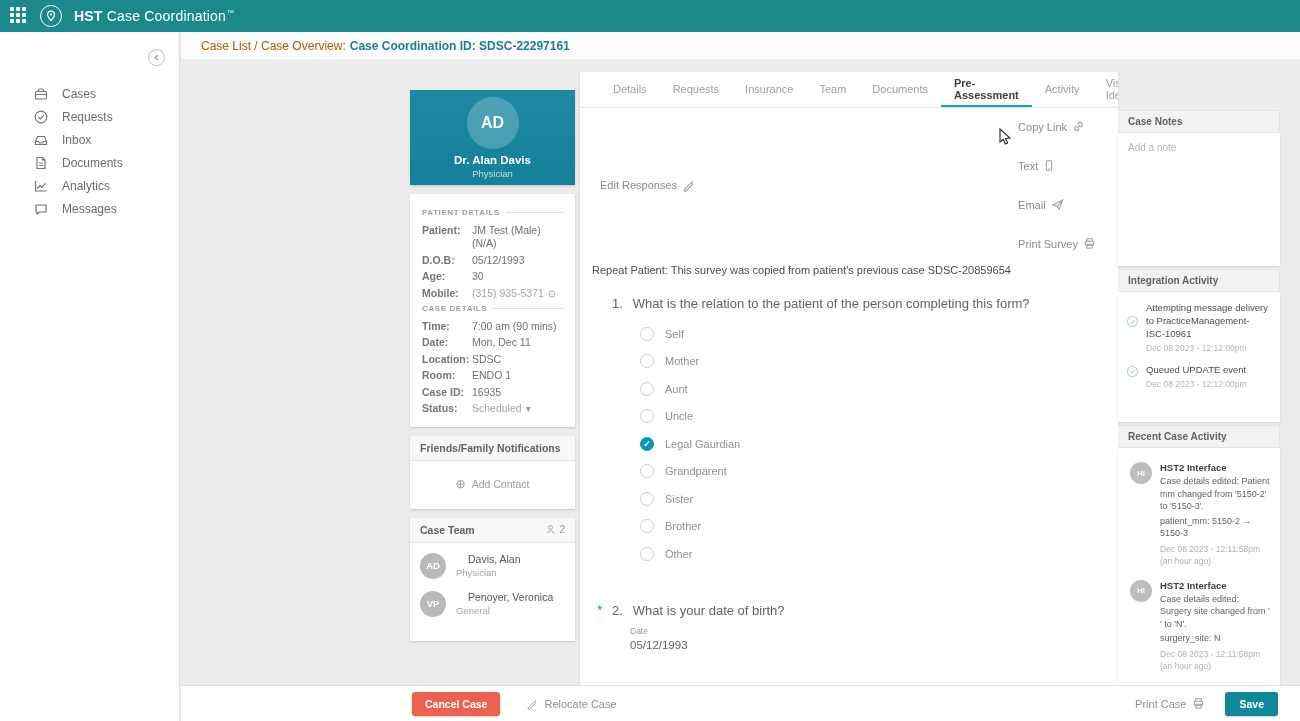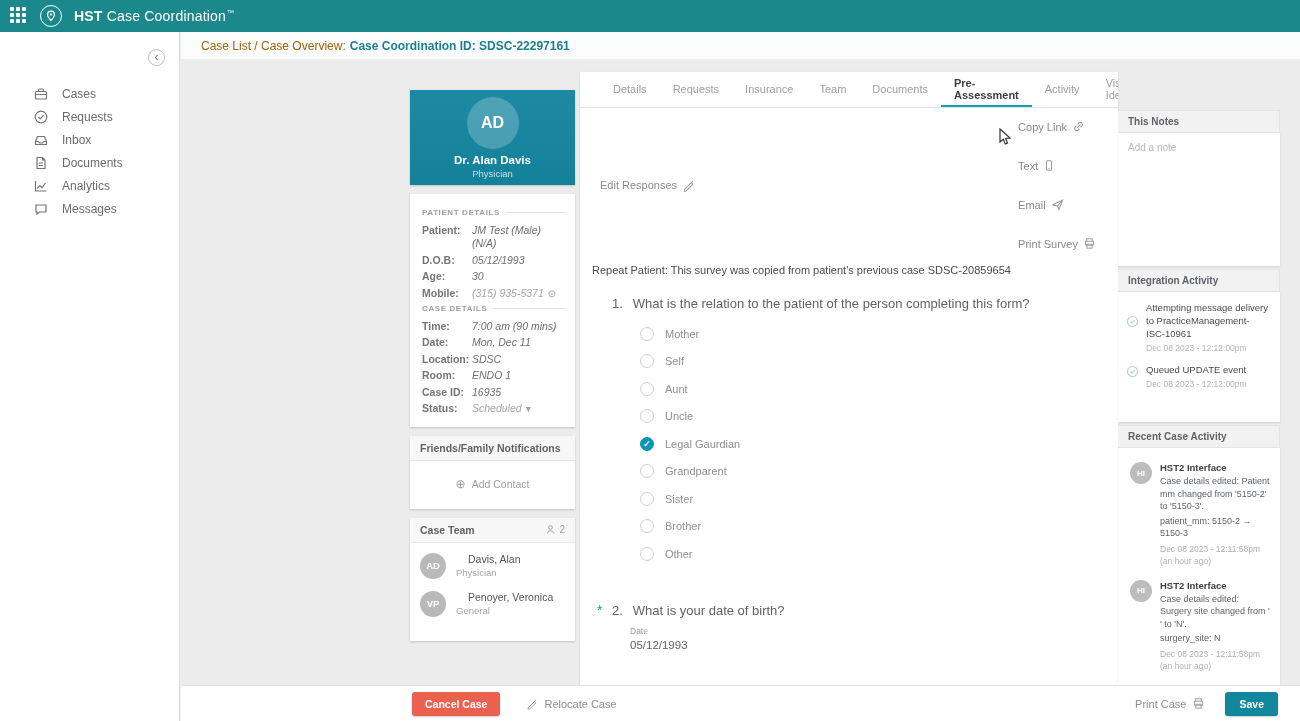--- a/index.html
+++ b/index.html
@@ -45,21 +45,21 @@
                display:flex; align-items:center; justify-content:center; font-size:16px; font-weight:bold; color:#fff; }
   .patient-name { font-size:11.5px; font-weight:bold; margin-top:5px; }
   .patient-role { font-size:9.5px; color:rgba(255,255,255,.75); margin-top:2px; }
 
   .details-card { padding:10px 10px 8px 12px; }
   .sec-title { font-size:8px; letter-spacing:.6px; color:#9e9e9e; display:flex; align-items:center; gap:6px;
                margin:4px 0 7px; font-weight:bold; }
   .sec-title::after { content:""; flex:1; height:1px; background:#e0e0e0; }
   .kv-row { display:flex; font-size:10.5px; color:#6f6f6f; margin-bottom:3.5px; line-height:13px; }
   .kv-label { width:50px; flex:0 0 auto; font-weight:bold; color:#757575; }
-  .kv-value { color:#6f6f6f;font-style:italic; }
+  .kv-value { color:#6f6f6f; }
   .kv-row.muted .kv-value { color:#a5a5a5; }
   .kv-suffix { color:#9e9e9e; margin-left:4px; font-size:10px; cursor:pointer; }
 
   .notif-card .card-head, .team-card .card-head {
       background:#f7f7f7; border-bottom:1px solid #e6e6e6; font-size:10.5px; font-weight:bold; color:#5f6368;
       padding:6px 10px; display:flex; align-items:center; justify-content:space-between; }
   .add-contact { display:flex; align-items:center; justify-content:center; gap:6px; color:#9e9e9e;
                  font-size:10.5px; padding:16px 0 18px; cursor:pointer; }
   .plus-glyph { font-size:12px; }
   .team-count { display:flex; align-items:center; gap:3px; color:#9e9e9e; font-size:10px; font-weight:normal; }
@@ -400,25 +400,25 @@
 
     <div class="question q1">
       <div class="q-line">
         <span>1.</span>
         <span>What is the relation to the patient of the person completing this form?</span>
       </div>
       <div class="options">
 
       <label class="opt">
             <span class="radio"></span>
+            <span class="opt-label">Self</span>
+          </label>
+          <label class="opt">
+            <span class="radio"></span>
             <span class="opt-label">Mother</span>
-          </label>
-          <label class="opt">
-            <span class="radio"></span>
-            <span class="opt-label">Self</span>
           </label>
           <label class="opt">
             <span class="radio"></span>
             <span class="opt-label">Aunt</span>
           </label>
           <label class="opt">
             <span class="radio"></span>
             <span class="opt-label">Uncle</span>
           </label>
           <label class="opt selected">
@@ -468,21 +468,21 @@
         <span class="q-req">*</span>
         <span>4.</span>
         <span>What is your height?</span>
       </div>
 
     </div>
   </section>
 
   <aside class="right-col">
     <div class="panel">
-      <div class="panel-header">This Notes</div>
+      <div class="panel-header">Case Notes</div>
       <div class="panel-body notes-body">
         <textarea placeholder="Add a note" style=""></textarea>
       </div>
     </div>
 
     <div class="panel">
       <div class="panel-header int-header">Integration Activity</div>
       <div class="panel-body int-body">
 
       <div class="int-item">

